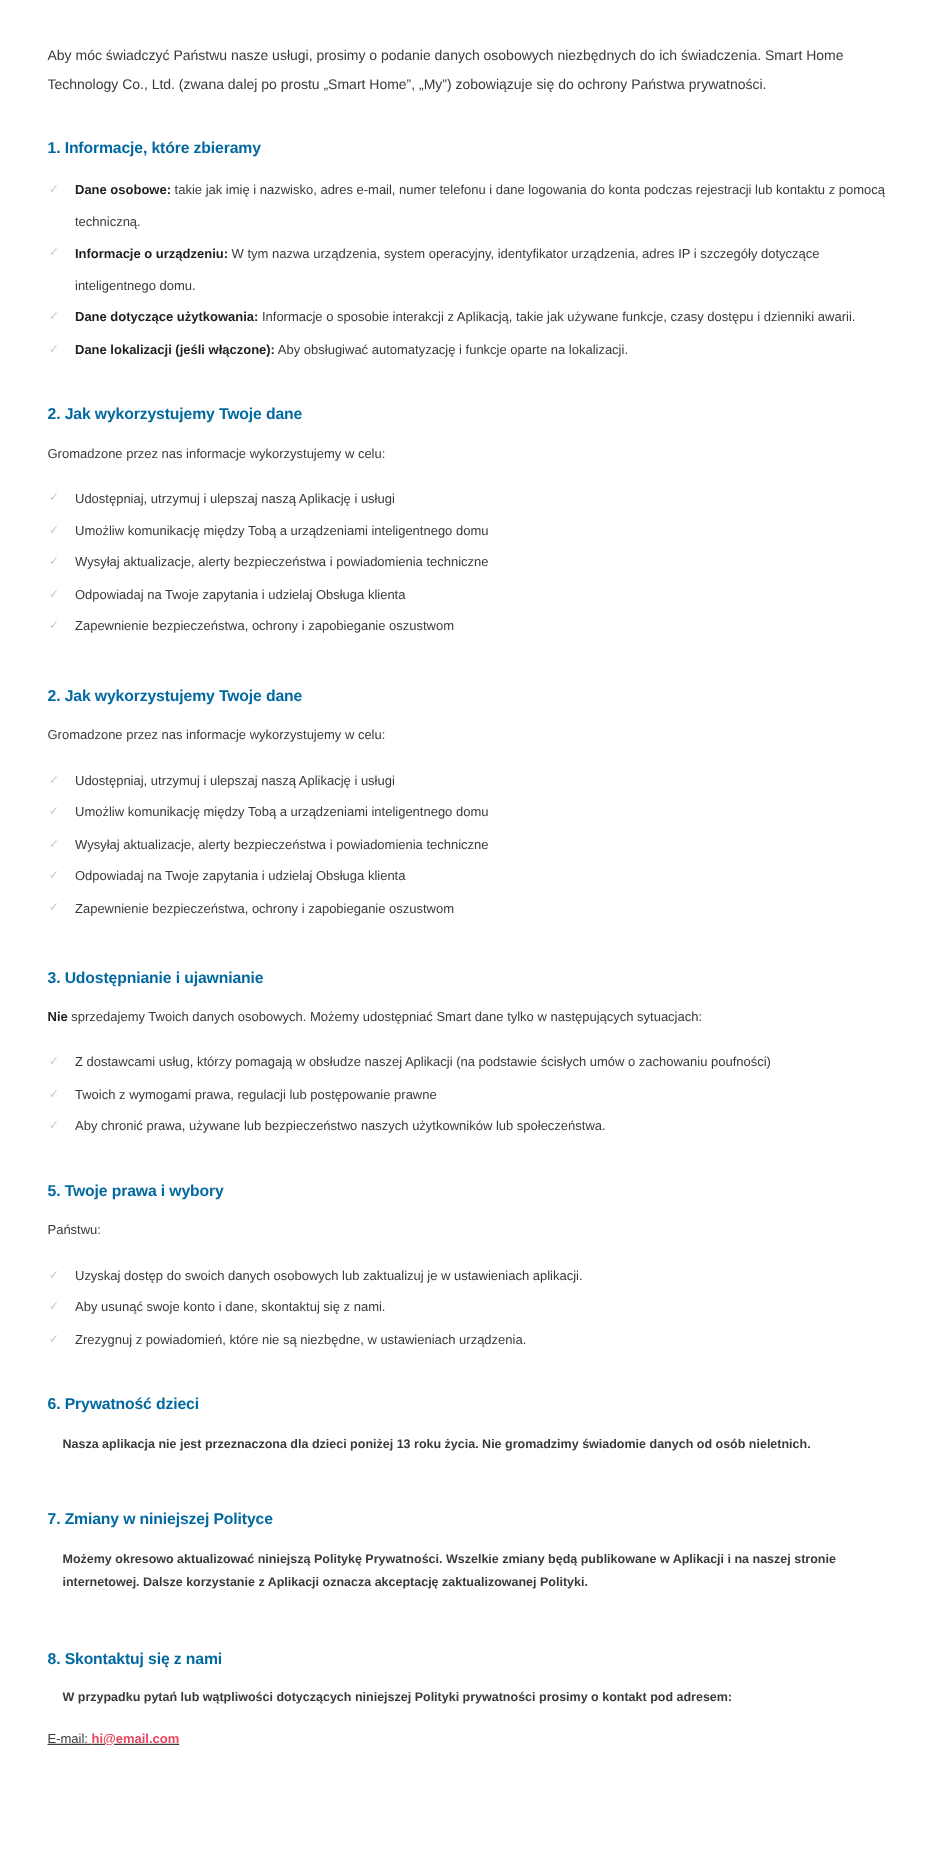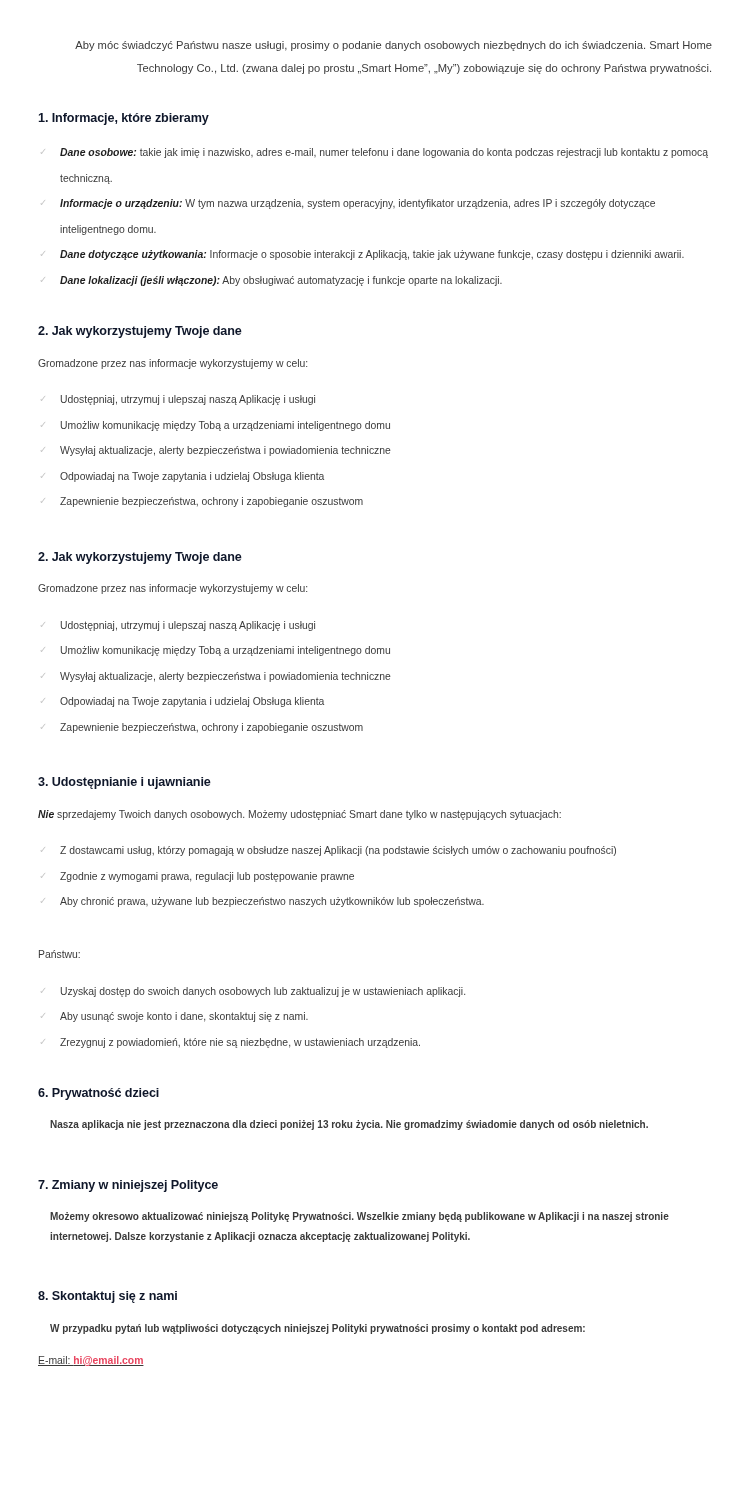--- a/index.html
+++ b/index.html
@@ -29,39 +29,38 @@
     color: #1a1a1a;
     margin: 0 0 28px 0;
     line-height: 1.2;
   }
   .intro {
     font-size: 11.2px;
     line-height: 2.05;
     color: #3a3a3a;
     margin: 0 0 30px 0;
     max-width: 676px;
-    text-align: right;
   }
   .section { margin-bottom: 0; }
   .section-heading {
     font-size: 12.6px;
     font-weight: 700;
-    color: #0f172a;
+    color: #0369a1;
     letter-spacing: -0.1px;
     margin: 0 0 14px 0;
     line-height: 1.3;
   }
   .section-intro {
     font-size: 10.4px;
     line-height: 1.9;
     color: #3a3a3a;
     margin: 0 0 14px 0;
     max-width: 676px;
   }
-  .section-intro b, .bullet b { color: #1f1f1f; font-weight: 700; font-style: italic; }
+  .section-intro b, .bullet b { color: #1f1f1f; font-weight: 700; }
   .bullets { list-style: none; margin: 0; padding: 0; }
   .bullet {
     position: relative;
     padding-left: 22px;
     font-size: 10.4px;
     line-height: 2.45;
     color: #3a3a3a;
     max-width: 676px;
   }
   .check-icon {
@@ -190,32 +189,33 @@
   <div class="section">
     <h2 class="section-heading">3. Udostępnianie i ujawnianie</h2>
     <p class="section-intro"><b>Nie</b><span> sprzedajemy Twoich danych osobowych. Możemy udostępniać Smart dane tylko w następujących sytuacjach:</span></p>
     <ul class="bullets">
       <li class="bullet">
         <span class="check-icon">✓</span>
         <span>Z dostawcami usług, którzy pomagają w obsłudze naszej Aplikacji (na podstawie ścisłych umów o zachowaniu poufności)</span>
       </li>
       <li class="bullet">
         <span class="check-icon">✓</span>
-        <span>Zgodnie z wymogami prawa, regulacji lub postępowanie prawne</span>
+        <span>Twoich z wymogami prawa, regulacji lub postępowanie prawne</span>
       </li>
       <li class="bullet">
         <span class="check-icon">✓</span>
         <span>Aby chronić prawa, używane lub bezpieczeństwo naszych użytkowników lub społeczeństwa.</span>
       </li>
     </ul>
   </div>
 
   <div class="gap-md"></div>
 
   <div class="section">
+    <h2 class="section-heading">5. Twoje prawa i wybory</h2>
     <p class="section-intro">Państwu:</p>
     <ul class="bullets">
       <li class="bullet">
         <span class="check-icon">✓</span>
         <span>Uzyskaj dostęp do swoich danych osobowych lub zaktualizuj je w ustawieniach aplikacji.</span>
       </li>
       <li class="bullet">
         <span class="check-icon">✓</span>
         <span>Aby usunąć swoje konto i dane, skontaktuj się z nami.</span>
       </li>

